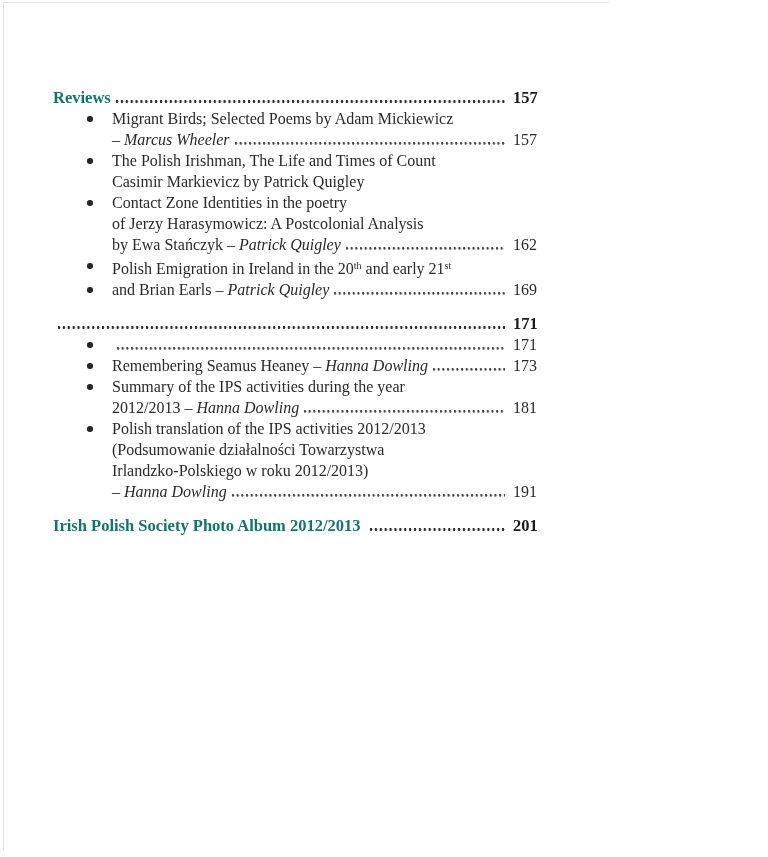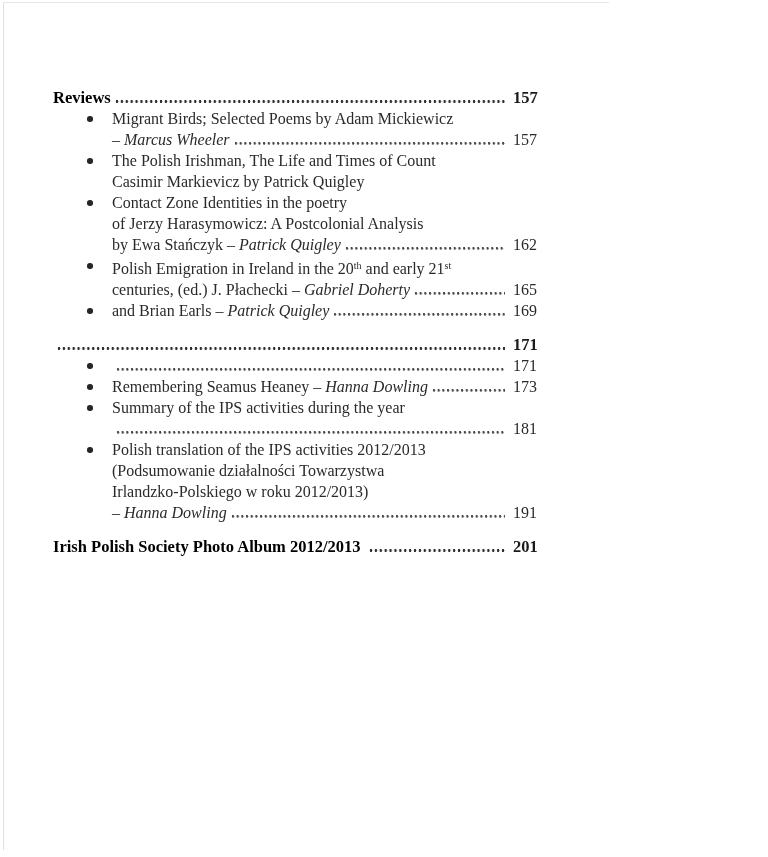--- a/index.html
+++ b/index.html
@@ -16,21 +16,21 @@
   .edge-left  { position:absolute; left:3px; top:2px; width:1px; height:848px; background:#e0e0e0; }
   .edge-top   { position:absolute; left:3px; top:2px; width:606px; height:1px; background:#e6e6e6; }
 
   .toc { position:absolute; left:53px; top:87px; width:491px; }
 
   .section + .section { margin-top:13px; }
 
   .row { display:flex; align-items:baseline; line-height:21px; }
 
   .htext {
-    font-weight:bold; font-size:16.5px; color:#000000; white-space:pre;
+    font-weight:bold; font-size:16.5px; color:#0f766e; white-space:pre;
   }
   .ltext { font-size:16px; white-space:pre; }
 
   .seg-n   { font-style:normal; }
   .seg-i   { font-style:italic; }
   .seg-sup { font-size:10px; vertical-align:5px; }
 
   .leader {
     flex:1 1 auto;
     min-width:10px;
@@ -110,25 +110,20 @@
           <span class="leader"></span>
           <span class="pagenum">162</span>
         </div>
       </div>
 
       <div class="entry">
         <span class="bullet"></span>
         <div class="row">
           <span class="ltext"><span class="seg-n">Polish Emigration in Ireland in the 20</span><span class="seg-sup">th</span><span class="seg-n"> and early 21</span><span class="seg-sup">st</span></span>
         </div>
-        <div class="row">
-          <span class="ltext"><span class="seg-n">centuries, (ed.) J. Płachecki – </span><span class="seg-i">Gabriel Doherty</span></span>
-          <span class="leader"></span>
-          <span class="pagenum">165</span>
-        </div>
       </div>
 
       <div class="entry">
         <span class="bullet"></span>
         <div class="row">
           <span class="ltext"><span class="seg-n">and Brian Earls – </span><span class="seg-i">Patrick Quigley</span></span>
           <span class="leader"></span>
           <span class="pagenum">169</span>
         </div>
       </div>
@@ -156,20 +151,21 @@
           <span class="pagenum">173</span>
         </div>
       </div>
 
       <div class="entry">
         <span class="bullet"></span>
         <div class="row">
           <span class="ltext"><span class="seg-n">Summary of the IPS activities during the year</span></span>
         </div>
         <div class="row">
+          <span class="ltext"><span class="seg-n">2012/2013 – </span><span class="seg-i">Hanna Dowling</span></span>
           <span class="leader"></span>
           <span class="pagenum">181</span>
         </div>
       </div>
 
       <div class="entry">
         <span class="bullet"></span>
         <div class="row">
           <span class="ltext"><span class="seg-n">Polish translation of the IPS activities 2012/2013</span></span>
         </div>

